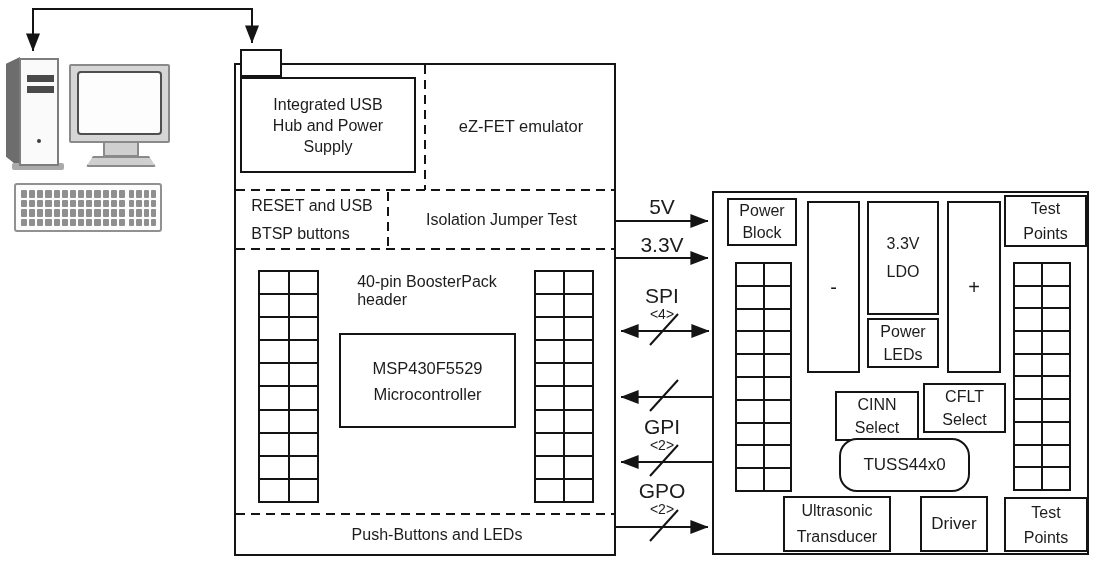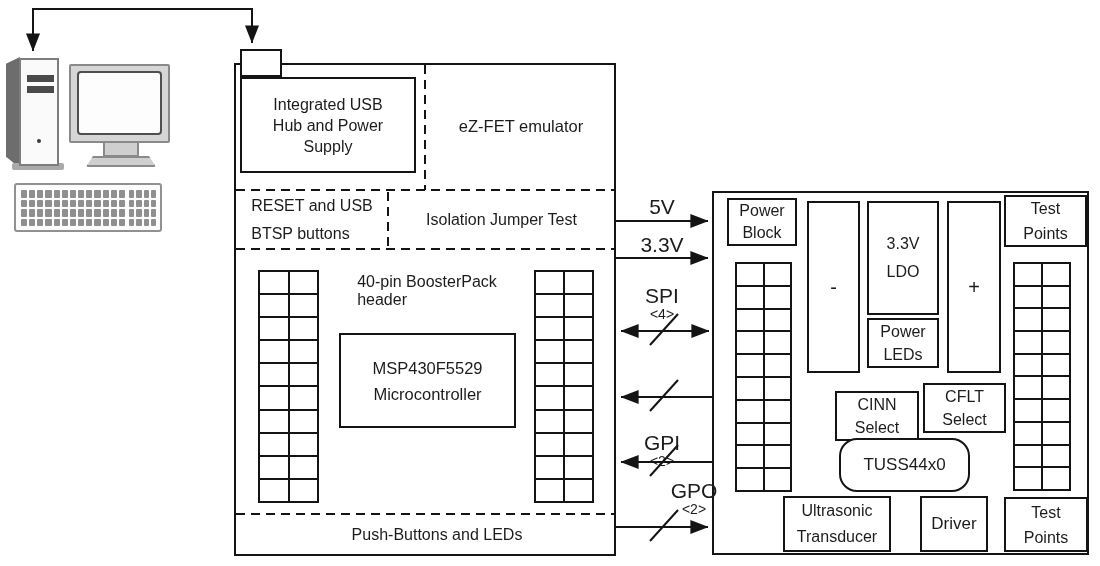--- a/index.html
+++ b/index.html
@@ -175,25 +175,25 @@
   <div class="bx" style="left:339px;top:333px;width:177px;height:95px;font-size:16.5px;line-height:26px;text-align:center;">MSP430F5529
 Microcontroller</div>
   <div class="lbl" style="left:236px;top:518px;width:378px;height:34px;padding-left:24px;">Push-Buttons and LEDs</div>
 
   <div class="sig sig-single" style="top:195px;">5V</div>
   <div class="sig sig-single" style="top:233px;">3.3V</div>
   <div class="sig" style="top:285px;">
     <div class="sig-name">SPI</div>
     <div class="sig-width">&lt;4&gt;</div>
   </div>
-  <div class="sig" style="top:432px;">
+  <div class="sig" style="top:416px;">
     <div class="sig-name">GPI</div>
     <div class="sig-width">&lt;2&gt;</div>
   </div>
-  <div class="sig" style="top:480px;padding-left:32px;">
+  <div class="sig" style="top:480px;">
     <div class="sig-name">GPO</div>
     <div class="sig-width">&lt;2&gt;</div>
   </div>
 
   <div class="outline" style="left:712px;top:191px;width:377px;height:364px;"></div>
   <div class="bx" style="left:727px;top:198px;width:70px;height:48px;line-height:22px;">Power
 Block</div>
   <div class="pin-grid" style="left: 735px; top: 262px; width: 57px; height: 230px; display: grid; grid-template-columns: repeat(2, 1fr);">
       <div></div>
       <div></div>

